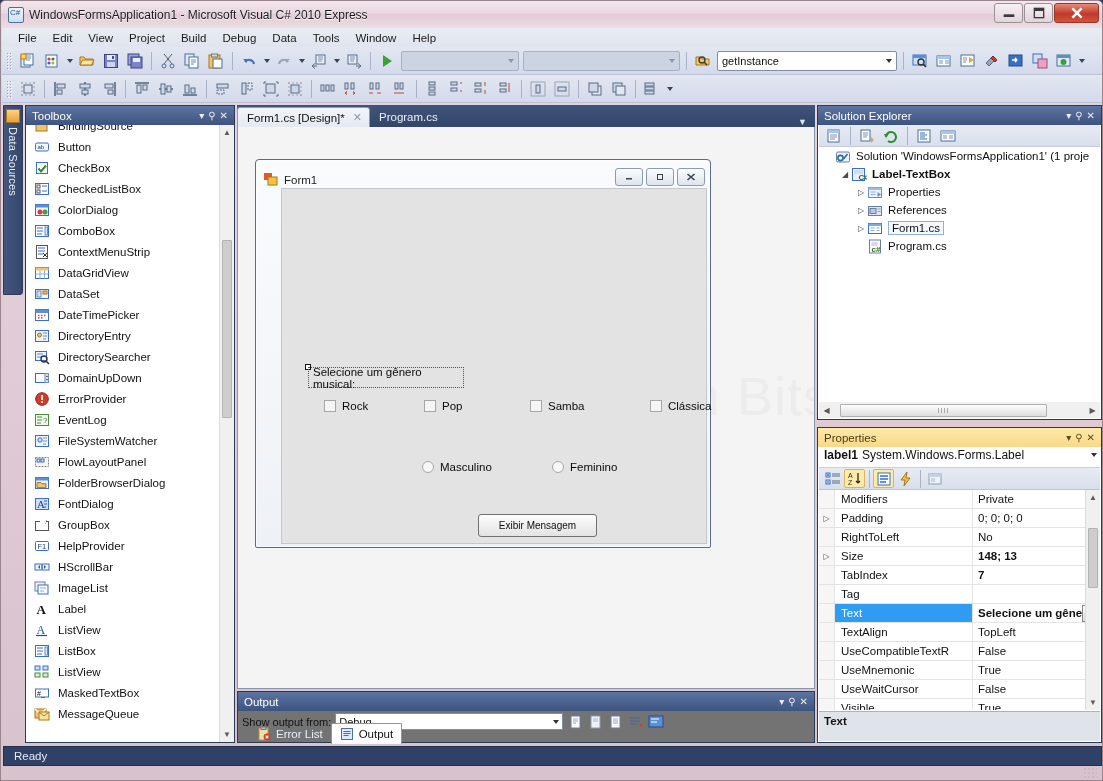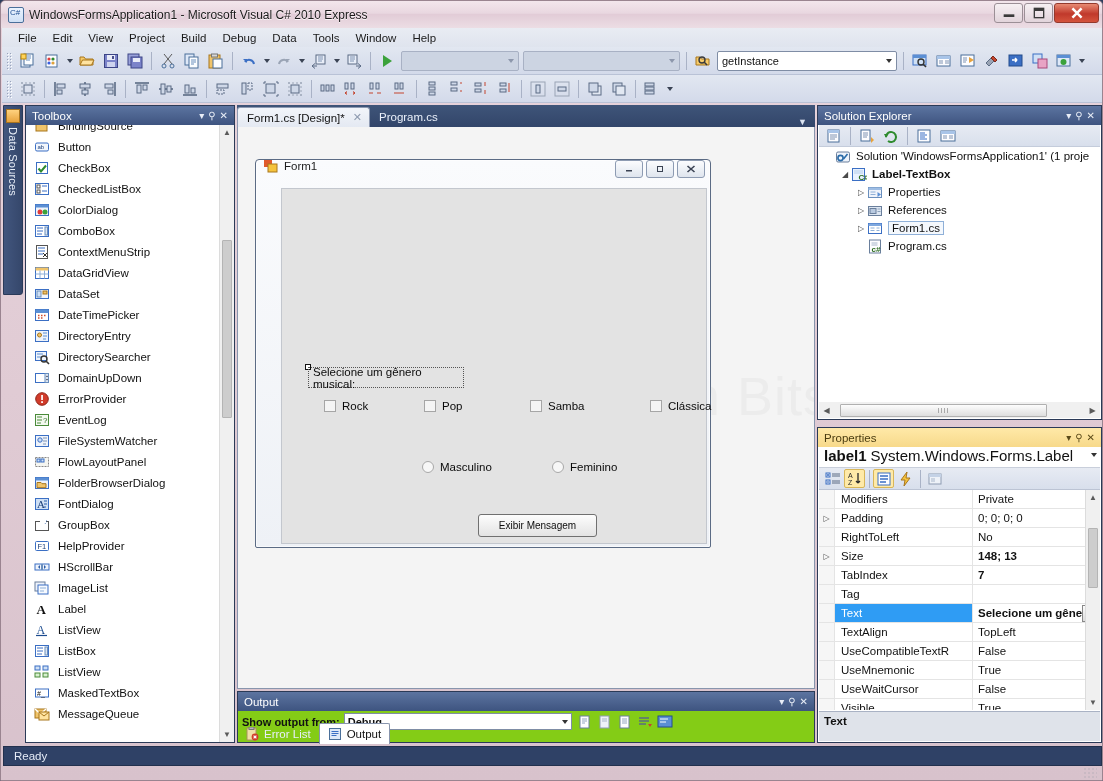--- a/index.html
+++ b/index.html
@@ -165,21 +165,21 @@
     font-family:"Liberation Sans",sans-serif; white-space:nowrap; letter-spacing:1px;
   }
 
   
   .winform {
     position:absolute; left:17px; top:32px; width:456px; height:389px;
     background:linear-gradient(#fafbfd,#eef1f6);
     border:1px solid #5b6b84; border-radius:4px 4px 2px 2px;
     box-shadow:0 0 0 1px rgba(255,255,255,.6) inset;
   }
-  .wf-title { height:26px; display:flex; align-items:flex-start; padding-left:8px; }
+  .wf-title { height:26px; display:flex; align-items:flex-end; padding-left:8px; }
   .wf-ico { width:14px;height:13px;margin-right:6px;flex:none;}
   .wf-name{ font-size:11.5px; color:#1d1d1d; }
   .wf-btns{ margin-left:auto; display:flex; gap:3px; padding-right:5px; }
   .wf-b{ width:28px;height:18px;border:1px solid #8d9bb2;border-radius:3px;
     background:linear-gradient(#fbfcfe,#dfe5ee); display:flex;align-items:center;justify-content:center;
     font-size:9px;color:#2b3243;}
   .wf-client {
     position:absolute; left:3px; right:3px; top:28px; bottom:3px;
     background:#e3e3e3; border:1px solid #c3c7ce;margin-left:22px;
   }
@@ -196,30 +196,30 @@
   .wf-button {
     position:absolute; left:196px; top:325px; width:119px; height:23px;
     background:linear-gradient(#fdfdfd,#e3e3e3);
     border:1px solid #707070; border-radius:3px;
     display:flex; align-items:center; justify-content:center;
     font-size:10px; color:#0d0d0d;
   }
 
   
   #outputwin { left:236px; top:690px; width:578px; height:52px; border:1px solid #2b3a57; }
-  .out-body{ position:absolute;left:0;top:19px;right:0;bottom:0;background:#84cc16;font-weight:bold;}
+  .out-body{ position:absolute;left:0;top:19px;right:0;bottom:0;background:#737373;}
   .out-row{ display:flex; align-items:center; height:20px; padding:1px 2px 0 4px; }
   .out-lab{ font-size:11px; color:#121212; margin-right:4px; white-space:nowrap;}
   .out-combo{ flex:1; height:17px;background:#fff;border:1px solid #7f8da5;display:flex;align-items:center;padding:0 3px;font-size:11px;color:#111;}
   .out-combo .cb-arrow{ margin-left:auto;border-left:3px solid transparent;border-right:3px solid transparent;border-top:4px solid #333;}
   .out-tools{ display:flex; align-items:center; gap:2px; margin-left:4px; }
   .obtn{ width:18px;height:17px;display:flex;align-items:center;justify-content:center;}
 
   
-  .btabs { position:absolute; left:236px; top:722px; display:flex; align-items:flex-end; gap:0; }
+  .btabs { position:absolute; left:248px; top:722px; display:flex; align-items:flex-end; gap:0; }
   .btab {
     height:21px; display:flex; align-items:center; padding:0 8px;
     font-size:11.5px; color:#e8eefa; white-space:nowrap;
   }
   .btab.active { background:#fff; color:#111; border:1px solid #8895ad; border-bottom:none; border-radius:2px 2px 0 0;}
   .btab .bti{ width:14px;height:14px;margin-right:5px;flex:none;}
 
   
   #solexp { left:816px; top:104px; width:285px; height:315px; }
   .se-tools{ position:absolute;left:1px;right:1px;top:19px;height:22px;
@@ -231,21 +231,21 @@
   .se-ico{ width:16px;height:15px;margin-right:5px;flex:none;}
   .se-hs{ position:absolute;left:1px;right:1px;bottom:1px;height:16px;background:#f0f0f0;display:flex;align-items:center;}
   .se-hs .hs-a{ width:15px;text-align:center;color:#5a5a5a;font-size:8px;}
   .se-hs .hs-track{ flex:1; height:13px; position:relative;}
   .se-hs .hs-thumb{ position:absolute;left:6px;right:38px;top:0;height:13px;background:linear-gradient(#fdfdfd,#dedede);border:1px solid #b0b0b0;border-radius:1px;
      display:flex;align-items:center;justify-content:center;color:#8a8a8a;font-size:7px;letter-spacing:1px;}
 
   
   #propwin { left:816px; top:426px; width:285px; height:316px; }
   .pw-obj{ position:absolute;left:1px;right:1px;top:19px;height:21px;background:#fff;border-bottom:1px solid #c9cfdb;
-    display:flex;align-items:center;padding:0 3px 4px 5px;font-size:15px;color:#111;}
+    display:flex;align-items:center;padding:0 3px 4px 5px;font-size:12px;color:#111;}
   .pw-obj .pw-bold{ font-weight:bold; margin-right:4px;}
   .pw-obj .cb-arrow{ margin-left:auto;border-left:3px solid transparent;border-right:3px solid transparent;border-top:4px solid #333;}
   .pw-tools{ position:absolute;left:1px;right:1px;top:40px;height:22px;
     background:linear-gradient(#e7ebf3,#d8dfec);display:flex;align-items:center;padding-left:3px;border-bottom:1px solid #bcc4d4;}
   .pw-tb{ width:21px;height:19px;margin-right:1px;display:flex;align-items:center;justify-content:center;border-radius:2px;}
   .pw-tb.on{ background:#ffeaa8; border:1px solid #d8b659; }
   .pw-grid{ position:absolute;left:1px;right:1px;top:62px;bottom:32px;background:#fff;overflow:hidden;}
   .pr { display:flex; height:19px; align-items:stretch; border-bottom:1px solid #e4e4e4; }
   .pr .pr-exp{ width:16px; display:flex;align-items:center;justify-content:center;color:#555;font-size:8px;
      background:#f6f6f6; border-right:1px solid #e4e4e4; flex:none;}

